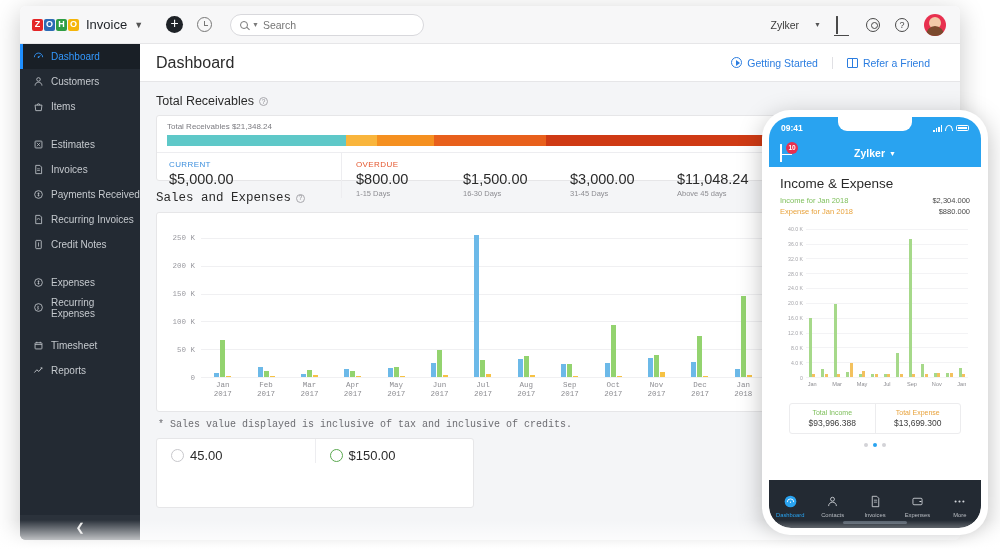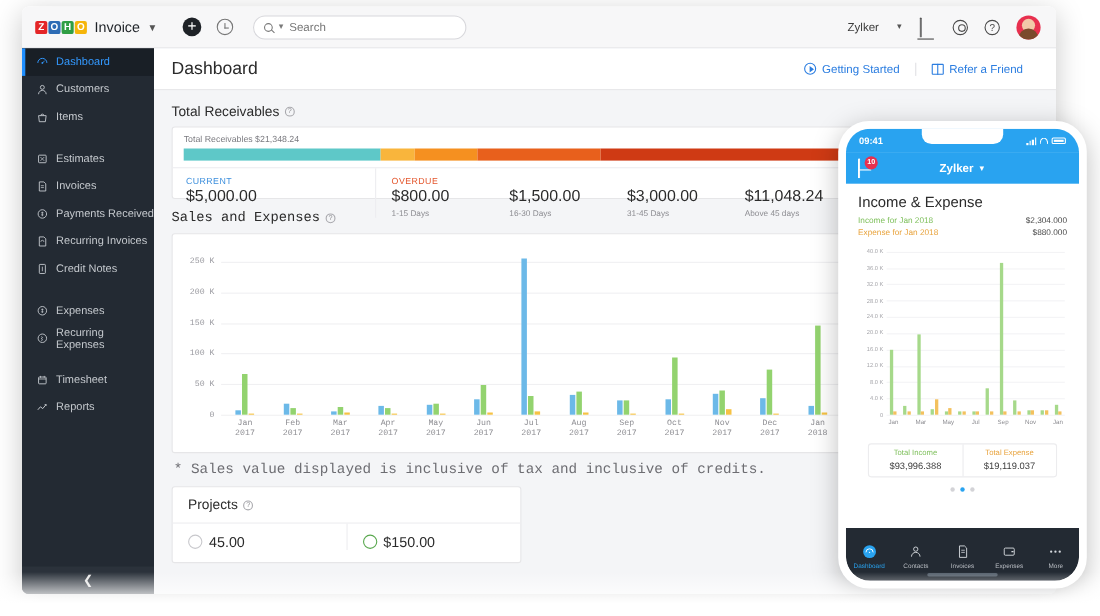--- a/index.html
+++ b/index.html
@@ -116,21 +116,21 @@
   #sales-range{ margin-left:auto; font-size:9px; color:#8d8d92;}
   #plot{ position:absolute; left:44px; top:14px; right:8px; bottom:34px; }
   .gl{ position:absolute;left:0;right:0;height:1px;background:#f0f0f2;}
   .ytick{ position:absolute; right:100%; margin-right:6px; font-size:7.5px;color:#9a9aa0;
           transform:translateY(-50%); white-space:nowrap;}
   .grp{ position:absolute; bottom:0; display:flex; align-items:flex-end; justify-content:center; gap:1px;}
   .bar{ width:5px; }
   .bar.s{background:#6cb9e8;} .bar.r{background:#93d36f;} .bar.e{background:#f6c244;}
   .xlab{ position:absolute; top:100%; margin-top:4px; width:44px; text-align:center;
          font-size:7.5px;color:#8d8d92; line-height:1.25;}
-  #sales-note{ font-size:13px;color:#6d6d72; padding:7px 0 0 2px;}
+  #sales-note{ font-size:10px;color:#6d6d72; padding:7px 0 0 2px;}
   
   #bottom-row{ display:flex; gap:14px; padding:8px 16px 0 16px;}
   #projects-card{ width:318px; height:70px;}
   #expenses-card{ flex:1; height:70px;}
   .proj-split{ display:flex; }
   .proj-cell{ flex:1; padding:9px 0 0 14px; display:flex; align-items:center; gap:6px;}
   .proj-cell + .proj-cell{ border-left:1px solid #ededf0;}
   .circ{ width:13px;height:13px;border:1.6px solid #c8c8cc;border-radius:50%;}
   .circ.grn{ border-color:#5aa84f; }
   .proj-val{ font-size:13px;color:#2b2b2b;}
@@ -498,24 +498,20 @@
             <div class="tot-val">$620,650.7</div>
             <div class="tot-lab" style="color: rgb(238, 95, 91);">Total Expense</div>
             <div class="tot-val">$49,584.5</div>
           </div>
       </div>
       <div id="sales-note">* Sales value displayed is inclusive of tax and inclusive of credits.</div>
     </div>
 
     <div id="bottom-row">
       <div class="card" id="projects-card">
-        <div class="card-head">
-          <span>Projects</span>
-          <span class="info-ic">?</span>
-        </div>
         <div class="proj-split">
           <div class="proj-cell">
             <span class="circ"></span>
             <span class="proj-val">45.00</span>
           </div>
           <div class="proj-cell">
             <span class="circ grn"></span>
             <span class="proj-val">$150.00</span>
           </div>
         </div>
@@ -655,21 +651,21 @@
             </div>
           </div>
       </div>
       <div id="ph-tot">
         <div class="pt-cell">
           <div class="pt-lab i">Total Income</div>
           <div class="pt-val">$93,996.388</div>
         </div>
         <div class="pt-cell">
           <div class="pt-lab e">Total Expense</div>
-          <div class="pt-val">$19,119.037</div>
+          <div class="pt-val">$13,699.300</div>
         </div>
       </div>
       <div id="ph-dots">
         <span class="dot"></span>
         <span class="dot on"></span>
         <span class="dot"></span>
       </div>
     </div>
     <div id="ph-tabs">
         <div class="ptab on">

